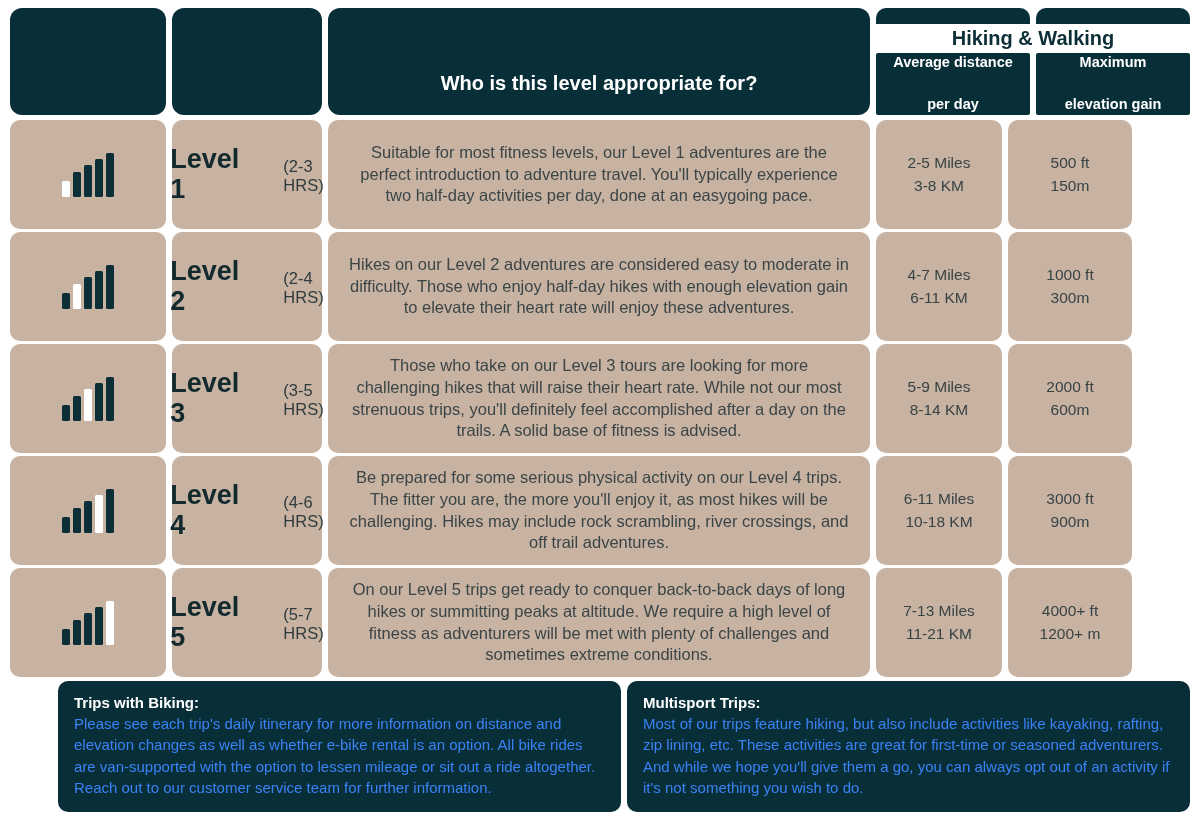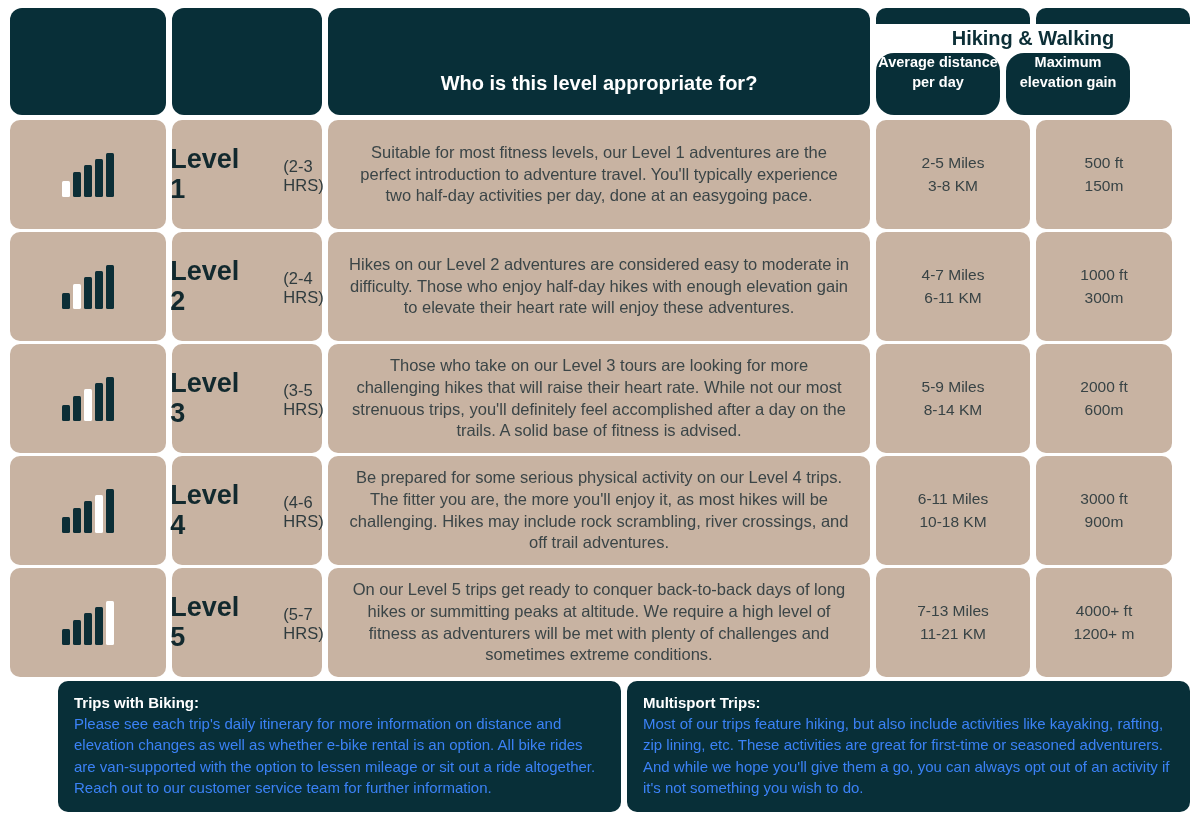--- a/index.html
+++ b/index.html
@@ -3,41 +3,41 @@
 <meta charset="utf-8">
 <style>
   * { margin:0; padding:0; box-sizing:border-box; }
   html,body { width:1200px; height:820px; background:#ffffff;
     font-family:"Liberation Sans", sans-serif; }
   .page { width:1200px; height:820px; padding:8px 10px 7px 10px; }
 
   
   .row { display:flex; gap:6px; margin-bottom:3px; }
   .c1 { width:156px; } .c2 { width:150px; } .c3 { width:542px; }
-  .c4 { width:154px; } .c5 { width:136px; }
+  .c4 { width:126px; } .c5 { width:124px; }
 
   .dark { background:#082f38; }
   .tan  { background:#c8b3a2; }
 
   
   .header-row { height:107px; margin-bottom:5px; }
   .header-box { border-radius:12px; }
   .who-box { display:flex; align-items:flex-end; justify-content:center;
     padding-bottom:20px; }
   .who-title { color:#ffffff; font-weight:bold; font-size:20px; }
 
   .hw-group { width:314px; display:flex; flex-direction:column; }
   .hw-caps { display:flex; gap:6px; height:16px; }
   .hw-cap { width:154px; background:#082f38; border-radius:10px 10px 0 0; }
   .hw-band { height:29px; background:#ffffff; display:flex;
     align-items:center; justify-content:center; }
   .hw-band-title { color:#0c2f37; font-weight:bold; font-size:20px; }
   .hw-subs { display:flex; gap:6px; flex:1; }
-  .hw-sub { width:124px; background:#082f38; border-radius:18px;
-    display:flex; flex-direction:column; align-items:center; justify-content:flex-start;
+  .hw-sub { width:154px; background:#082f38; border-radius:2px;
+    display:flex; flex-direction:column; align-items:center; justify-content:space-between;
     color:#ffffff; font-weight:bold; font-size:14.5px; line-height:1.35;
     text-align:center; }
 
   
   .level-row { height:109px; }
   .cell { border-radius:10px; display:flex; align-items:center;
     justify-content:center; }
 
   .bars { display:flex; align-items:flex-end; gap:3px; }
   .bar { width:8px; background:#0c2e36; border-radius:1.5px; }

